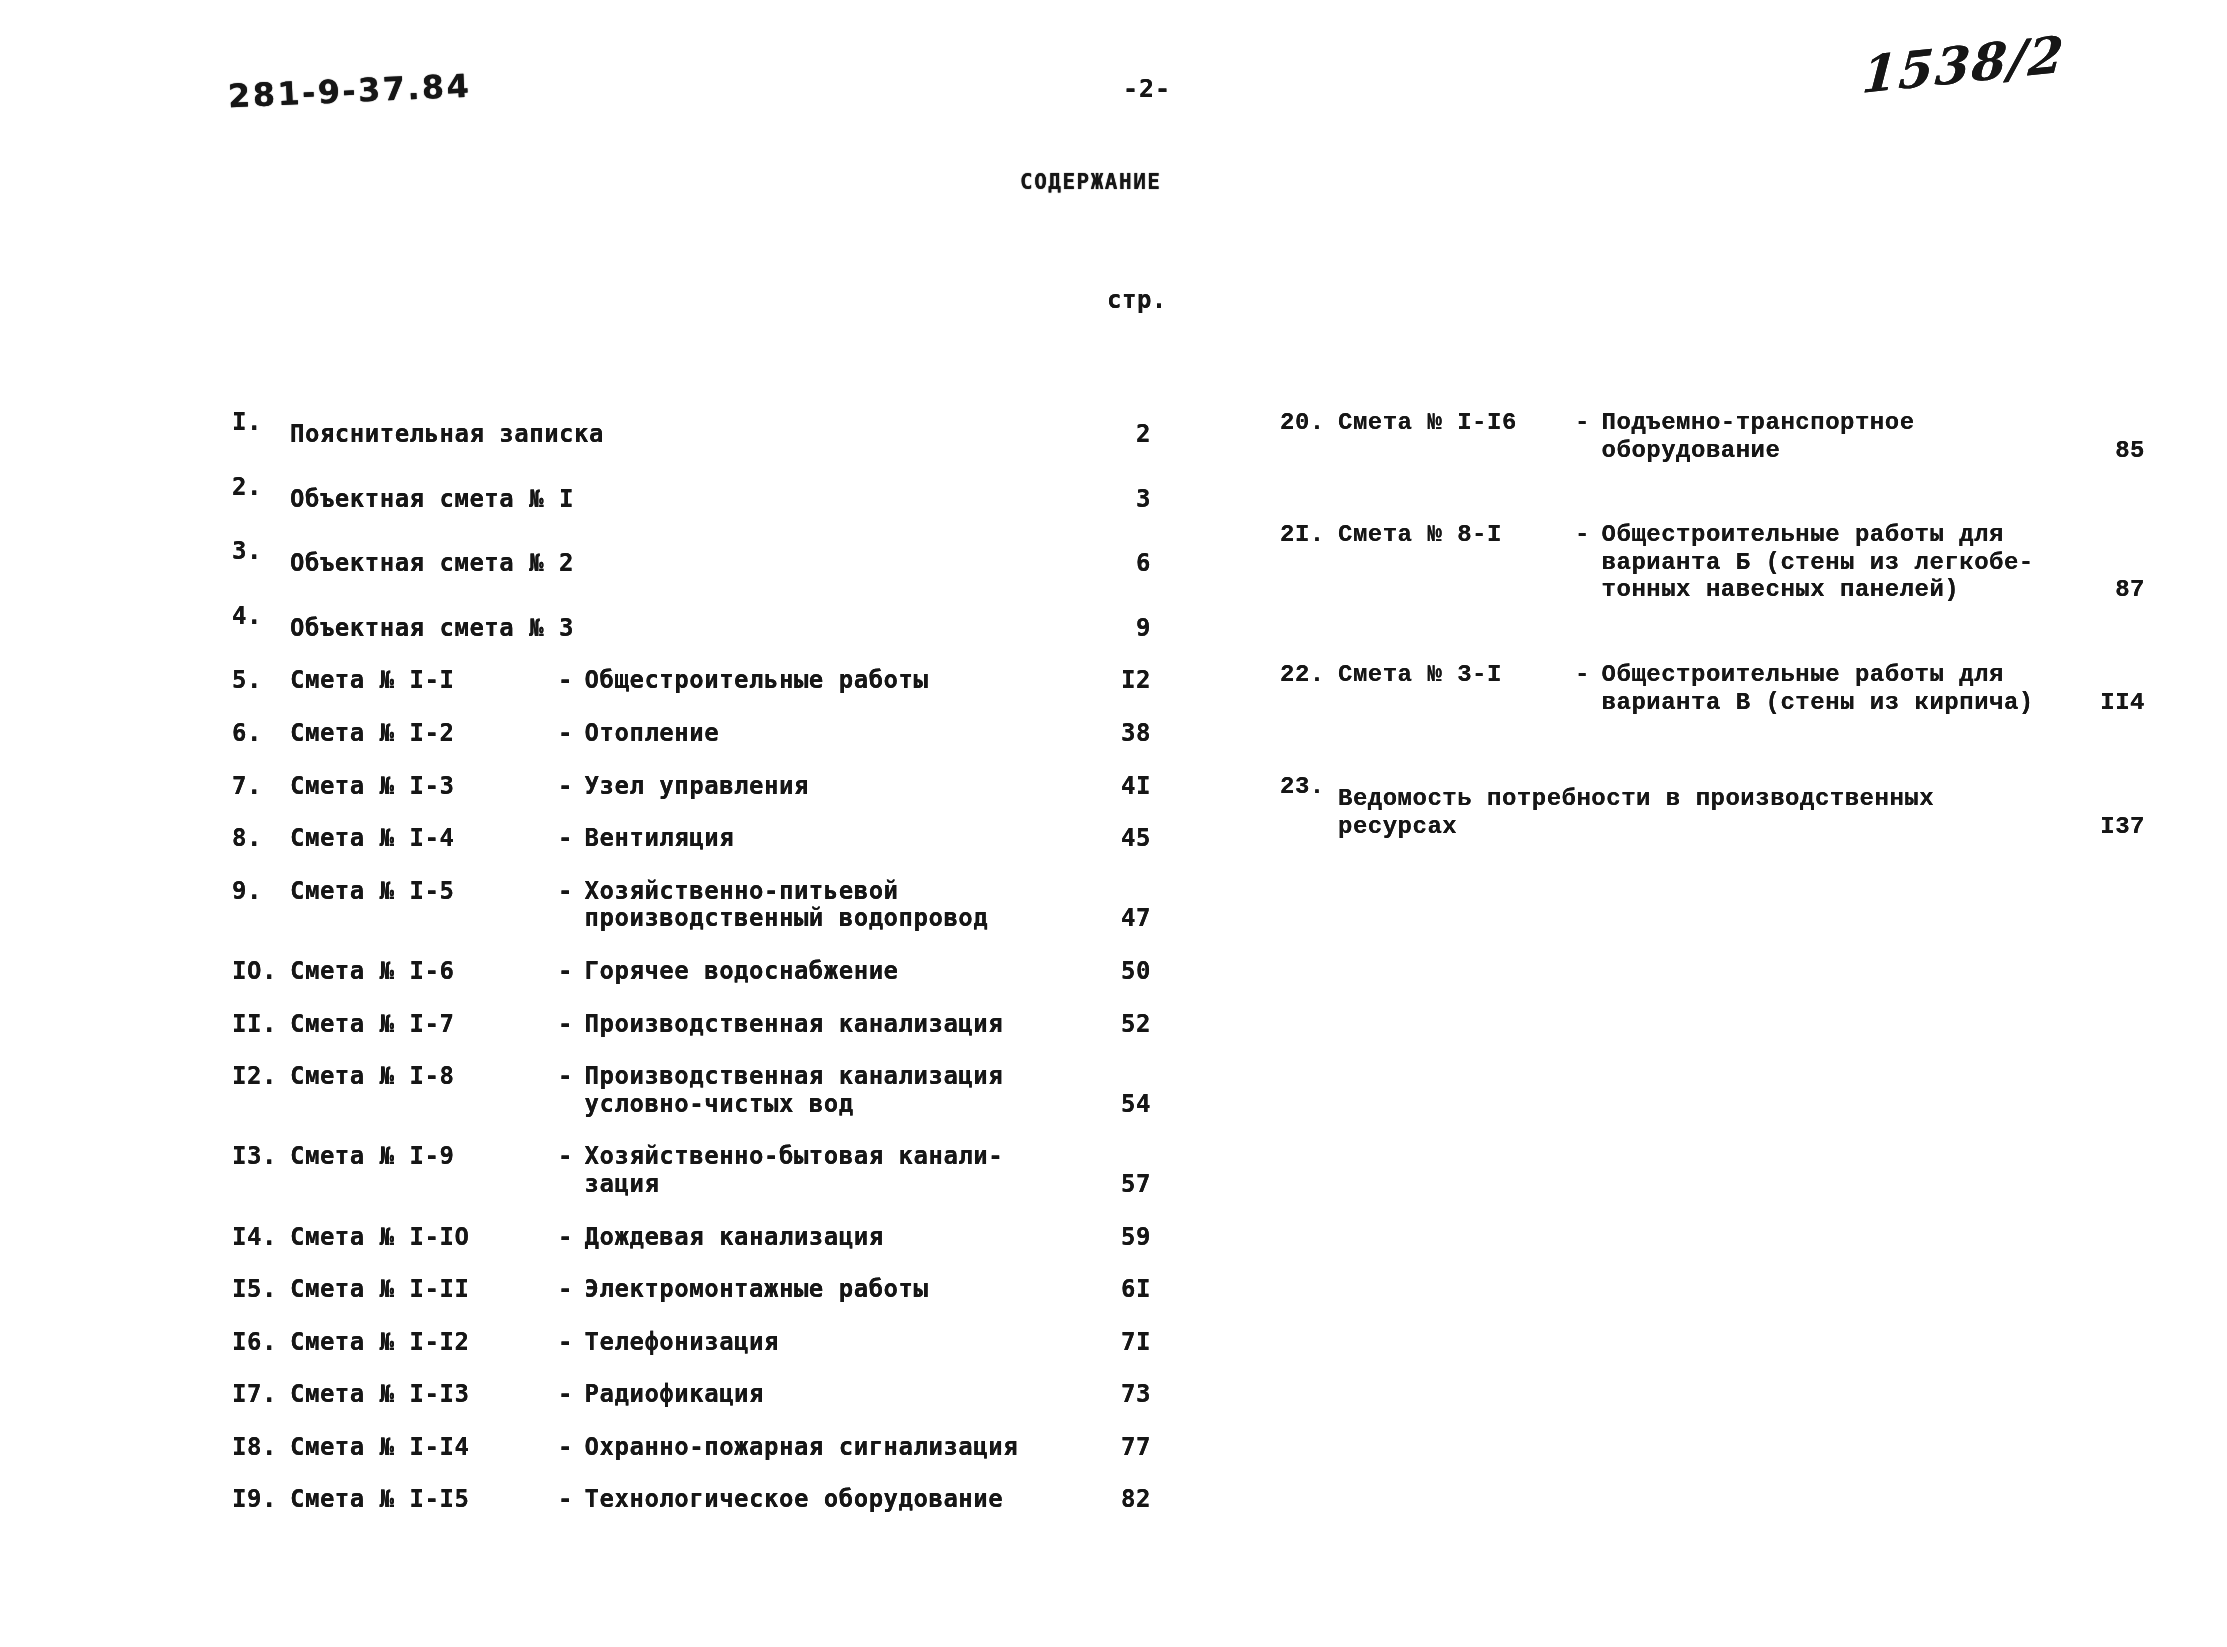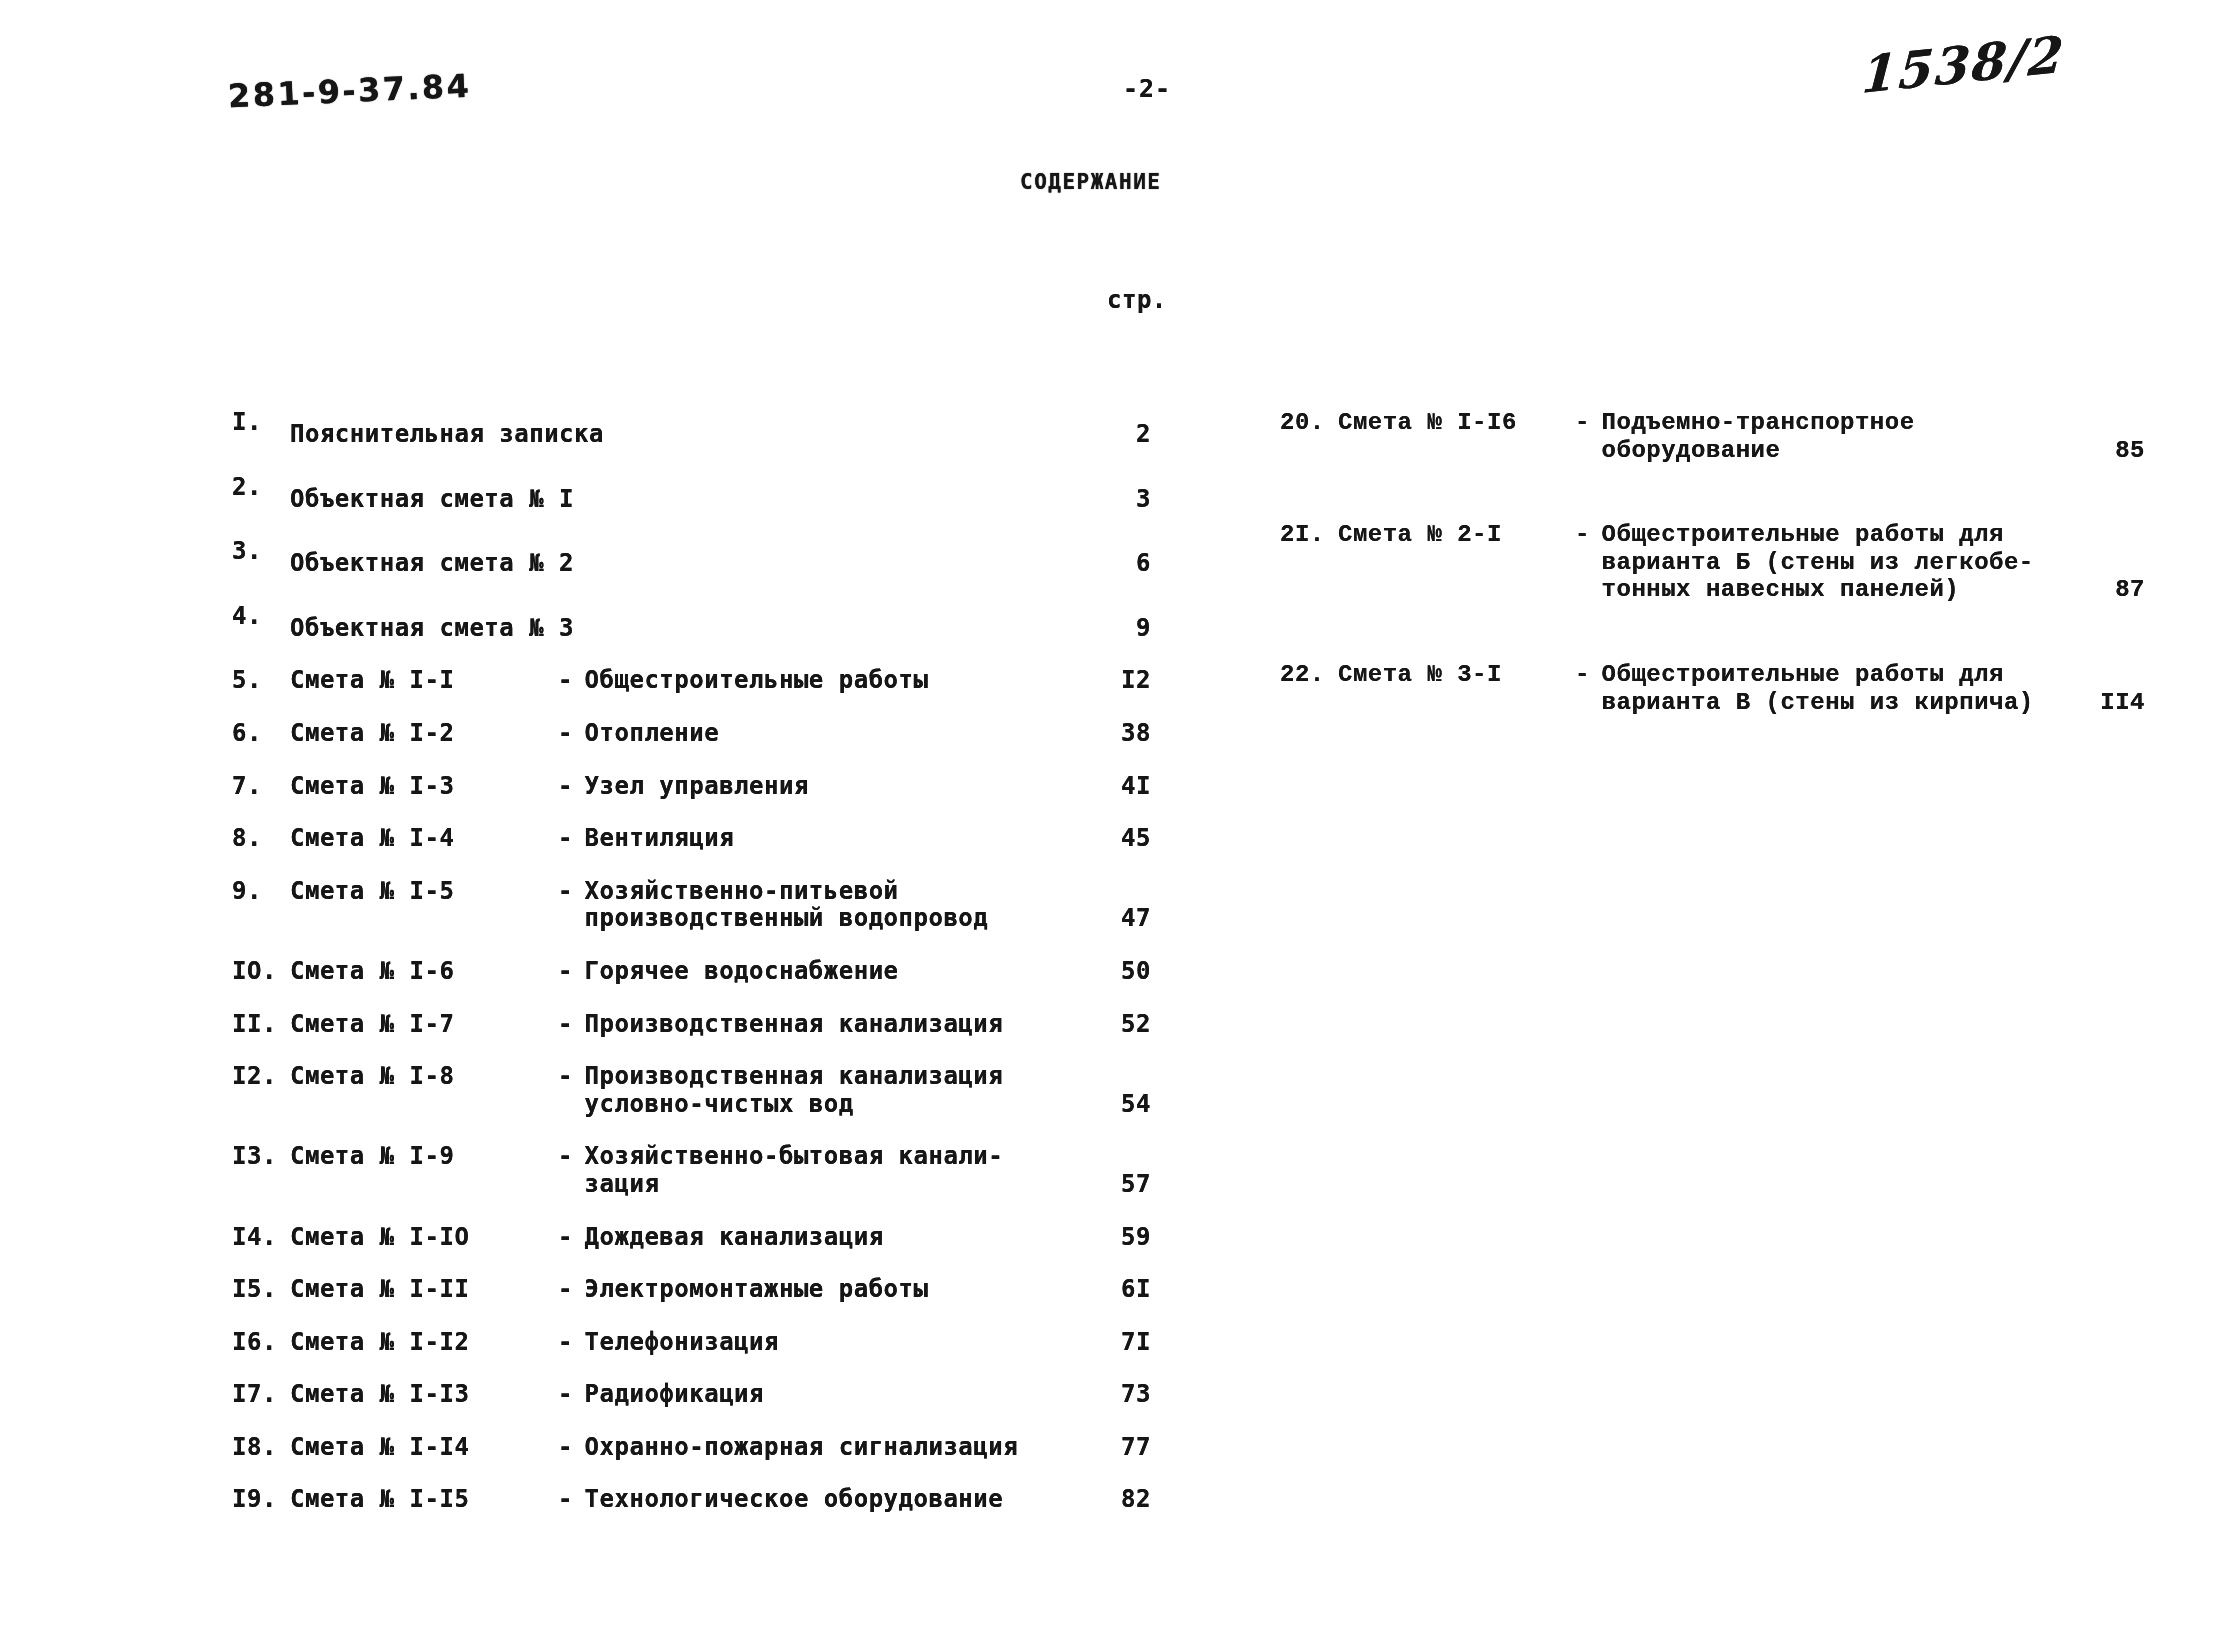--- a/index.html
+++ b/index.html
@@ -232,31 +232,37 @@
       <div class="row">
         <span class="tw cell-num">20.</span>
         <span class="tw cell-title">Смета № I-I6</span>
         <span class="tw cell-dash">-</span>
         <span class="tw cell-desc">Подъемно-транспортное
 оборудование</span>
         <span class="tw cell-page">85</span>
       </div>
       <div class="row">
         <span class="tw cell-num">2I.</span>
-        <span class="tw cell-title">Смета № 2-I</span>
+        <span class="tw cell-title">Смета № 8-I</span>
         <span class="tw cell-dash">-</span>
         <span class="tw cell-desc">Общестроительные работы для
 варианта Б (стены из легкобе-
 тонных навесных панелей)</span>
         <span class="tw cell-page">87</span>
       </div>
       <div class="row">
         <span class="tw cell-num">22.</span>
         <span class="tw cell-title">Смета № 3-I</span>
         <span class="tw cell-dash">-</span>
         <span class="tw cell-desc">Общестроительные работы для
 варианта В (стены из кирпича)</span>
         <span class="tw cell-page">II4</span>
       </div>
+      <div class="row">
+        <span class="tw cell-num">23.</span>
+        <span class="tw cell-title span">Ведомость потребности в производственных
+ресурсах</span>
+        <span class="tw cell-page span">I37</span>
+      </div>
     </div>
 
 </div>
 
 
 </body></html>

